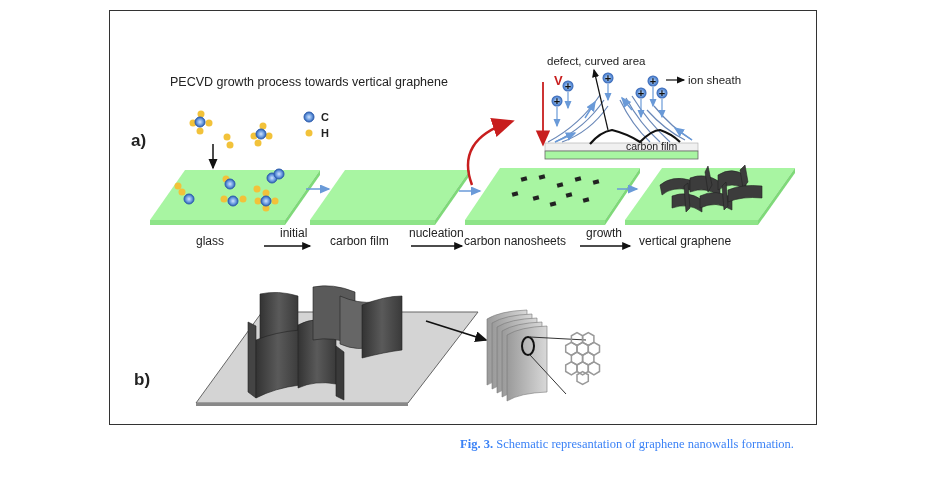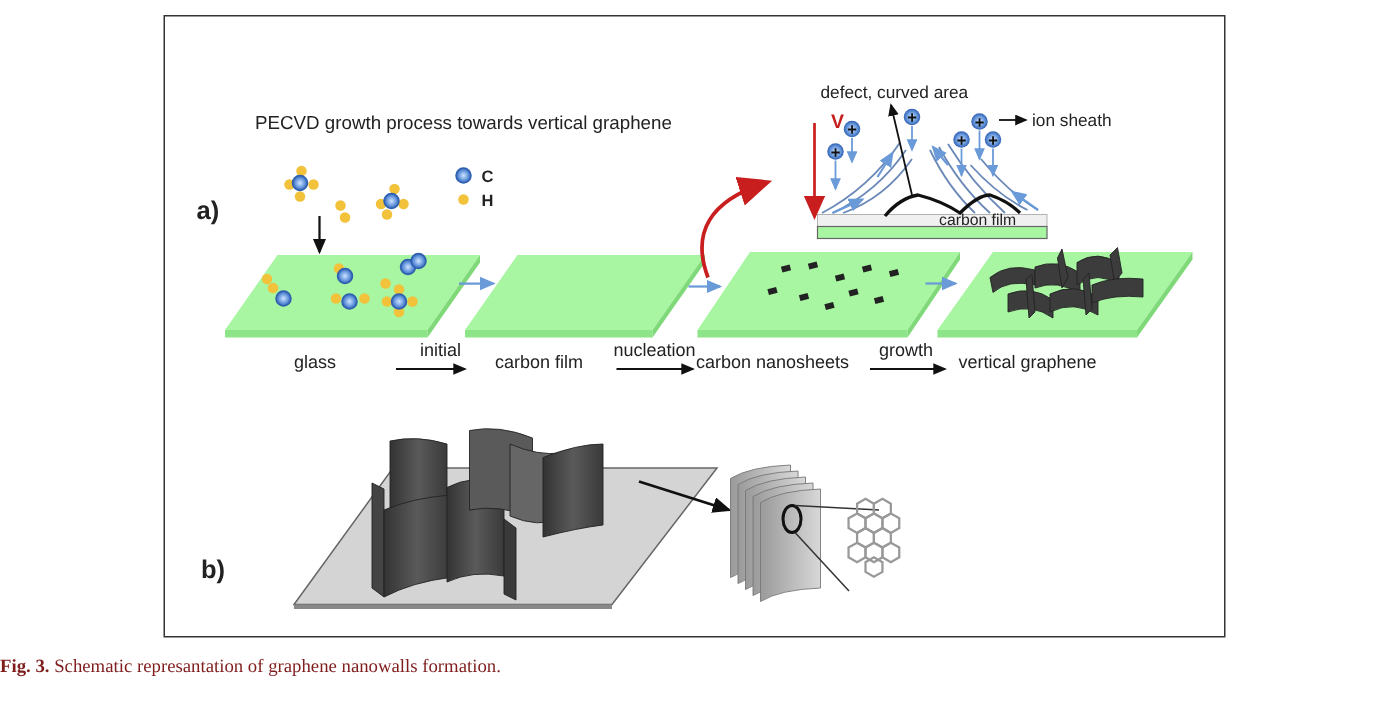--- a/index.html
+++ b/index.html
@@ -1,19 +1,19 @@
 <!DOCTYPE html>
 <html><head>
   <meta charset="utf-8">
   <style>
     html, body { margin: 0; padding: 0; background: #ffffff; }
     body { width: 933px; height: 478px; position: relative; overflow: hidden; font-family: "Liberation Sans", sans-serif; }
     #figure-frame { position: absolute; left: 109px; top: 10px; width: 708px; height: 415px; border: 1.5px solid #333333; box-sizing: border-box; background: #ffffff; }
     #diagram-svg { position: absolute; left: 0; top: 0; }
-    .caption { position: absolute; left: 0; width: 794px; top: 437px; text-align: left; font-family: "Liberation Serif", serif; font-size: 12.5px; color: #7f1d1d; }
+    .caption { position: absolute; left: 0; width: 794px; top: 437px; text-align: right; font-family: "Liberation Serif", serif; font-size: 12.5px; color: #3b82f6; }
     .caption b { font-weight: bold; }
     .lbl { font-family: "Liberation Sans", sans-serif; fill: #222; }
   </style>
 </head>
 <body>
 
 <div id="figure-frame"></div>
 
 <svg id="diagram-svg" width="933" height="478" viewBox="0 0 933 478" xmlns="http://www.w3.org/2000/svg">
   <defs>

